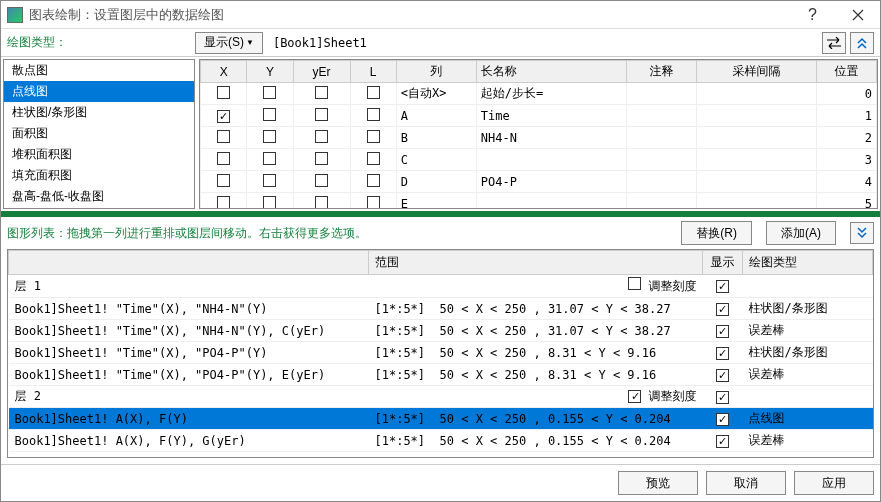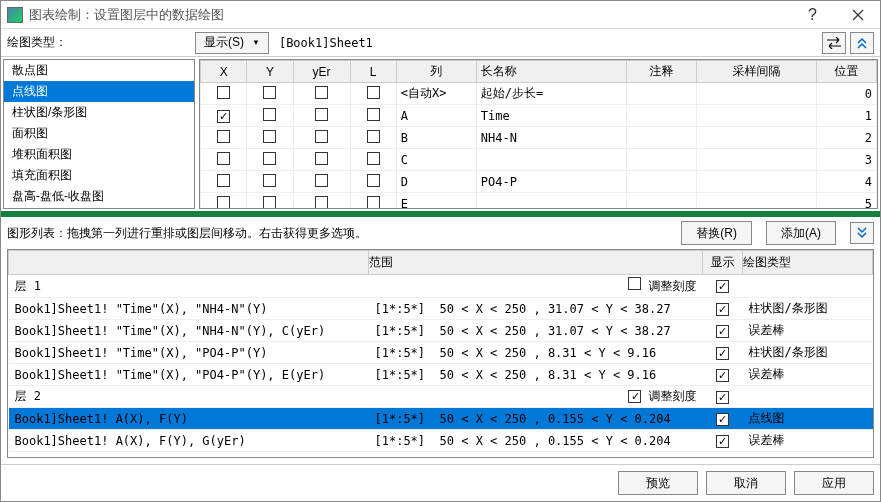--- a/index.html
+++ b/index.html
@@ -5,22 +5,22 @@
 * { box-sizing: border-box; margin: 0; padding: 0; font-family: "Microsoft YaHei", "SimSun", sans-serif; font-size: 12px; }
 body { background: #f0f0f0; }
 .window { width: 881px; height: 502px; background: #fff; border: 1px solid #888; position: relative; display: flex; flex-direction: column; }
 .titlebar { height: 28px; background: #fff; display: flex; align-items: center; border-bottom: 1px solid #ddd; }
 .titlebar-icon { width: 16px; height: 16px; margin: 0 6px; background: linear-gradient(135deg,#48a,#2c6); border: 1px solid #666; }
 .titlebar-text { flex: 1; color: #555; font-size: 13px; }
 .win-btns { display: flex; }
 .win-btn { width: 45px; height: 28px; display: flex; align-items: center; justify-content: center; color: #333; cursor: pointer; font-size: 16px; }
 
 .top-row { display: flex; align-items: center; height: 28px; padding: 0 6px; border-bottom: 1px solid #ccc; gap: 4px; }
-.label { color: #000000; }
-.btn-show { height: 22px; padding: 0 8px; border: 1px solid #888; background: #f5f5f5; cursor: pointer; display:flex; align-items:center; gap:8px; }
+.label { color: #15803d; }
+.btn-show { height: 22px; padding: 0 8px; border: 1px solid #888; background: #f5f5f5; cursor: pointer; display:flex; align-items:center; gap:2px; }
 .sheet-name { flex: 1; padding-left: 6px; font-family: monospace; }
 .icon-btn { width: 24px; height: 22px; border: 1px solid #888; background: #f5f5f5; display: flex; align-items: center; justify-content: center; cursor: pointer; }
 
 .mid { display: flex; border-bottom: 6px solid #15803d; height: 160px; }
 .plot-types { width: 192px; border: 1px solid #888; overflow-y: scroll; background: #fff; margin: 2px; }
 .plot-type-item { padding: 2px 8px; cursor: pointer; white-space: nowrap; }
 .plot-type-item.selected { background: #0078d7; color: #fff; }
 
 .cols-table { flex: 1; margin: 2px; border: 1px solid #888; overflow: auto; background: #fff; }
 .cols-table table { border-collapse: collapse; width: 100%; }
@@ -32,21 +32,21 @@
 .chk.on::after { content: "✓"; font-size: 11px; line-height: 11px; display: block; }
 .col-list { width: 80px; text-align:left; }
 .col-pos { width: 60px; text-align:right; }
 
 .actions-row { display: flex; align-items: center; padding: 4px 6px; gap: 14px; }
 .actions-row .spacer { flex: 1; }
 .std-btn { height: 24px; padding: 0 14px; border: 1px solid #888; background: #f5f5f5; cursor: pointer; }
 
 .graph-list { flex: 1; margin: 0 6px 6px; border: 1px solid #888; overflow: auto; background: #fff; }
 .graph-list table { border-collapse: collapse; width: 100%; }
-.graph-list th { background: #f0f0f0; border: 1px solid #ccc; padding: 3px 0; font-weight: normal; text-align: left; height: 22px; }
+.graph-list th { background: #f0f0f0; border: 1px solid #ccc; padding: 3px 6px; font-weight: normal; text-align: left; height: 22px; }
 .graph-list td { border-bottom: 1px solid #eee; padding: 2px 6px; font-family: monospace; height: 20px; white-space: nowrap; }
 .graph-list tr.sel td { background: #0078d7; color: #000000; }
 .graph-list td.c { text-align: center; }
 
 .footer { display: flex; justify-content: flex-end; padding: 6px; gap: 8px; border-top: 1px solid #ccc; }
 .footer .std-btn { width: 80px; }
 .footer .std-btn.primary { border: 2px solid #0078d7; }
 .down-arrow { font-size: 8px; }
 svg { display: block; }
 </style>

